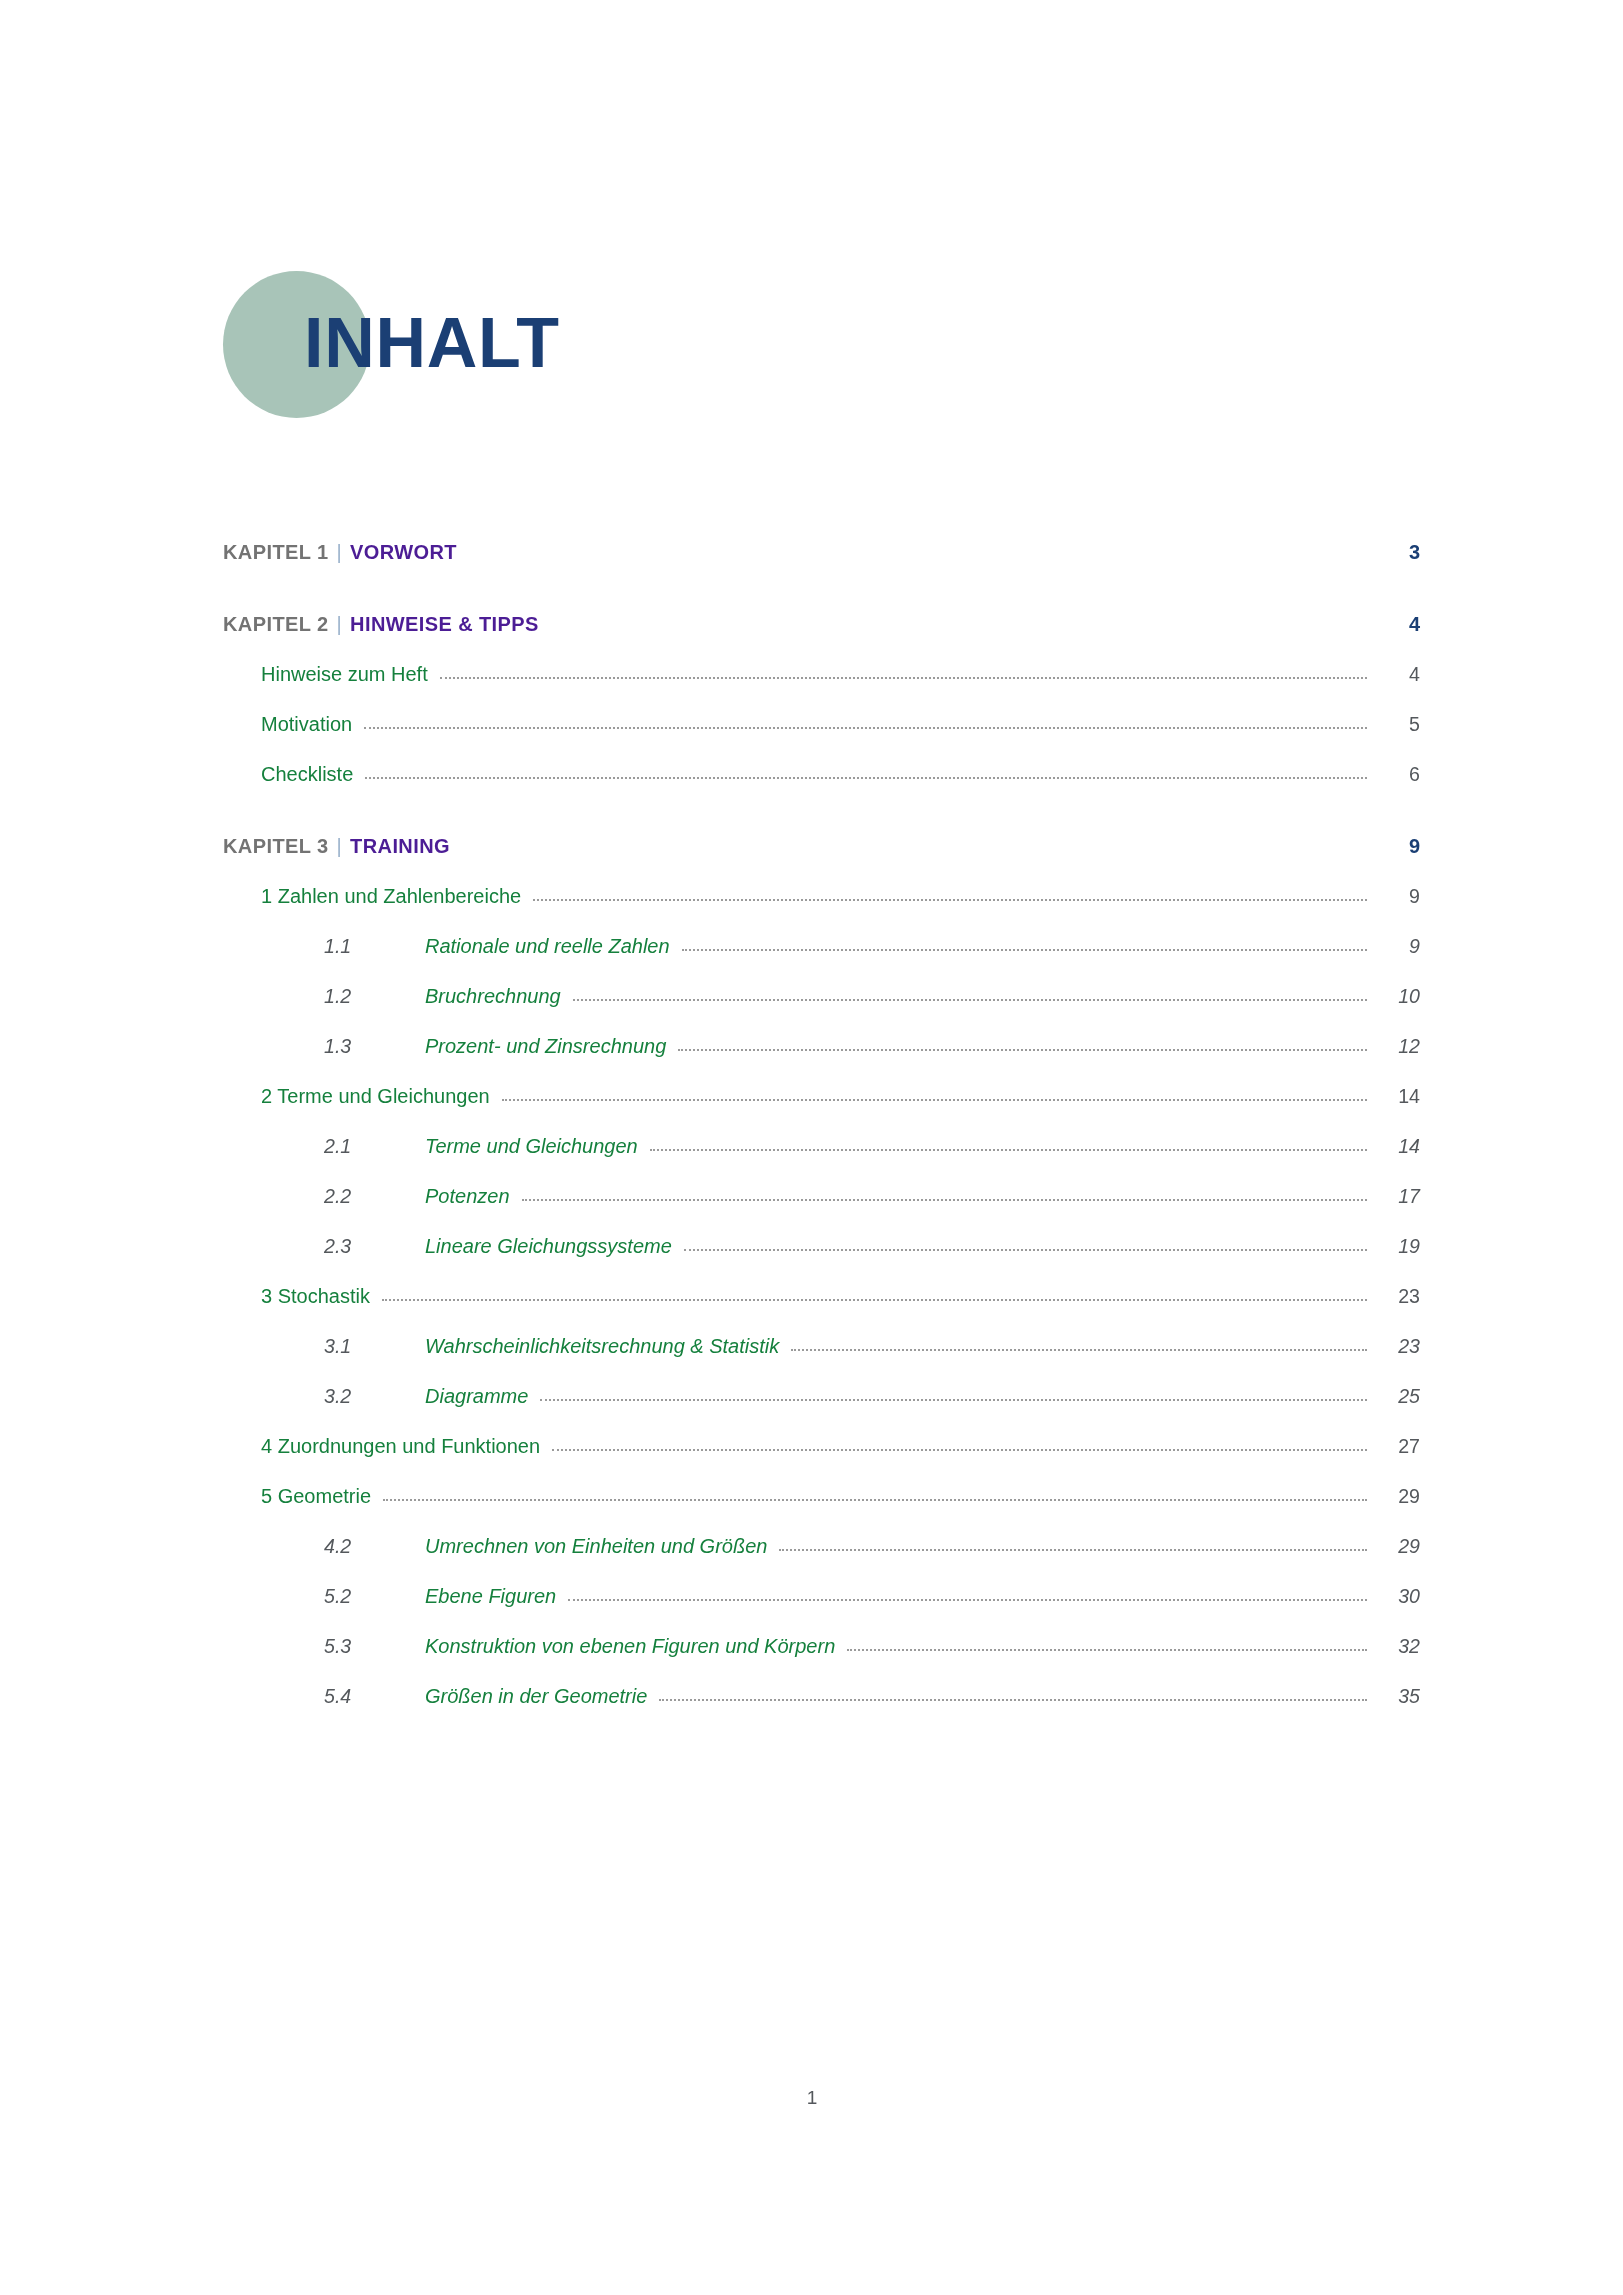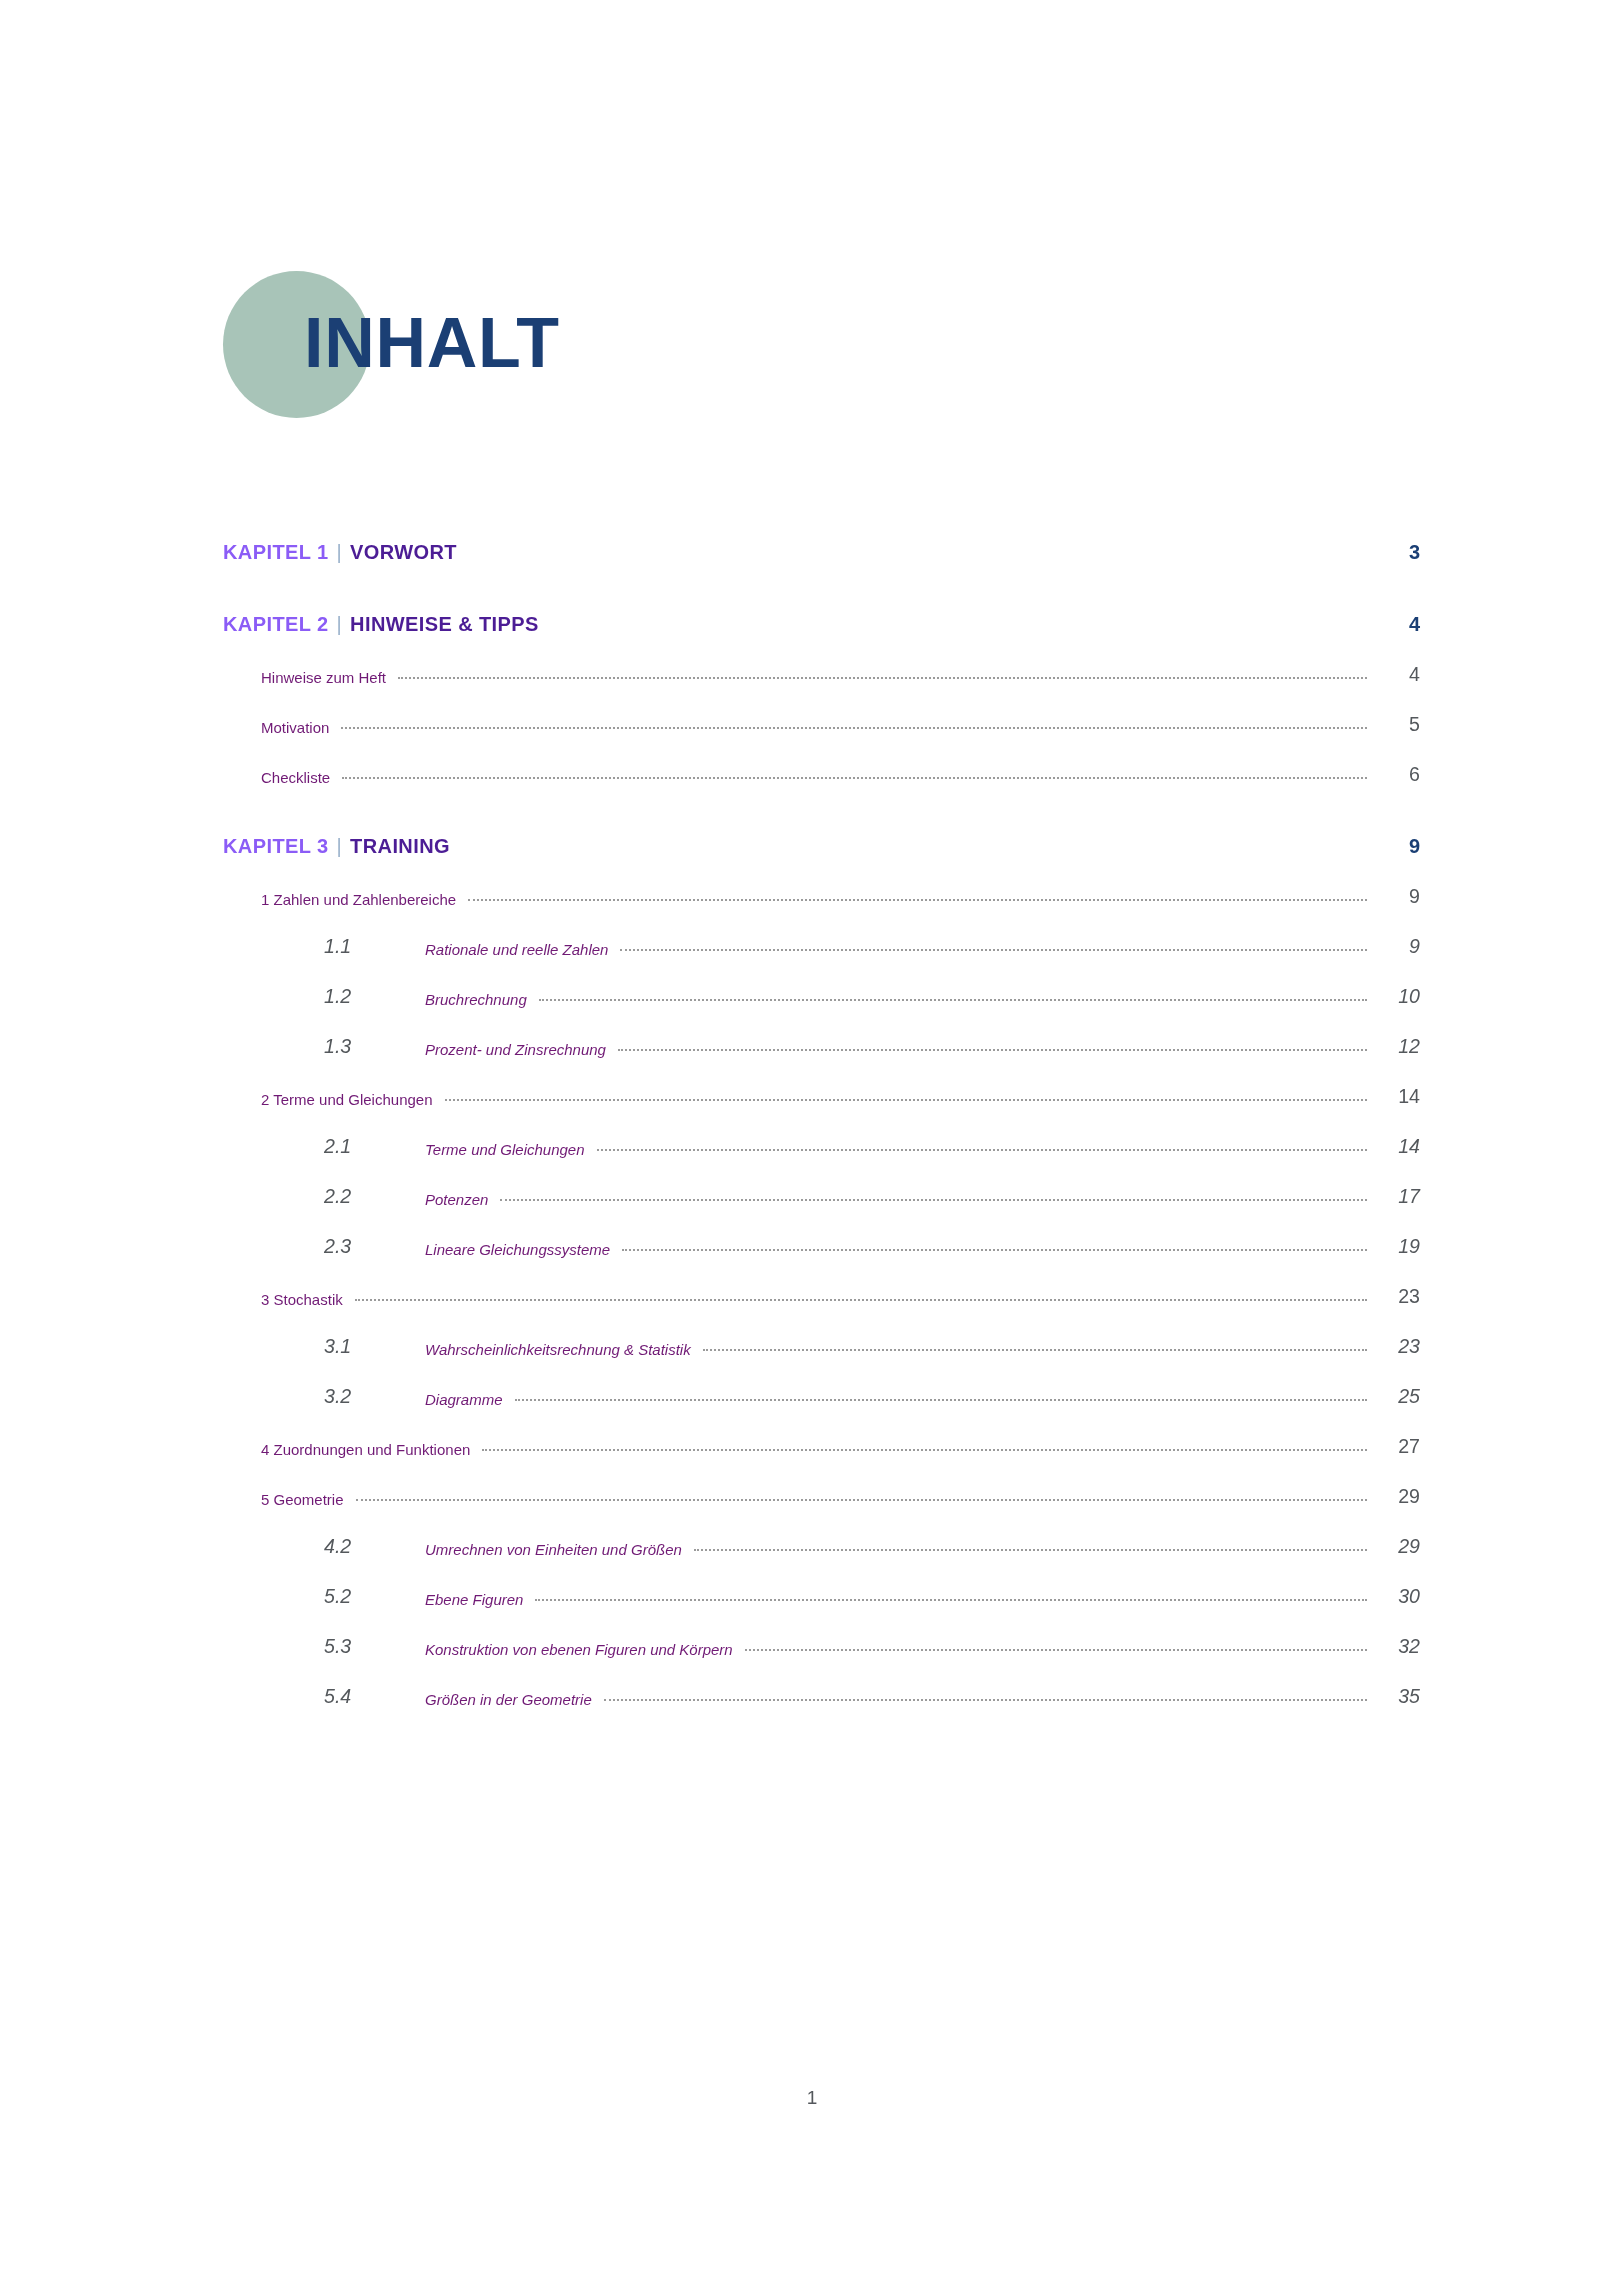--- a/index.html
+++ b/index.html
@@ -76,21 +76,21 @@
     font-size: 20px;
     font-weight: bold;
     color: #1b3f74;
     letter-spacing: 0.4px;
     white-space: nowrap;
     display: flex;
     align-items: baseline;
     gap: 0;
   }
   .chapter-label .kap {
-    color: #8b5cf6;
+    color: #737373;
   }
   .chapter-label .sep {
     color: #9bb3cc;
     font-weight: normal;
     margin: 0 8px;
   }
   .chapter-label .name {
     color: #4c1d95;
   }
   .row.chapter .page-num {
@@ -114,22 +114,22 @@
   }
 
   .num {
     font-size: 19.6px;
     color: #54585c;
     width: 101px;
     flex: 0 0 101px;
     white-space: nowrap;
   }
   .txt {
-    font-size: 15px;
-    color: #701a75;
+    font-size: 20px;
+    color: #15803d;
     white-space: nowrap;
   }
   .dots {
     flex: 1 1 auto;
     border-bottom: 2px dotted #9a9a9a;
     margin: 0 12px 6.8px 12px;
     height: 0;
   }
   .row.level1 .page-num,
   .row.level2 .page-num {

